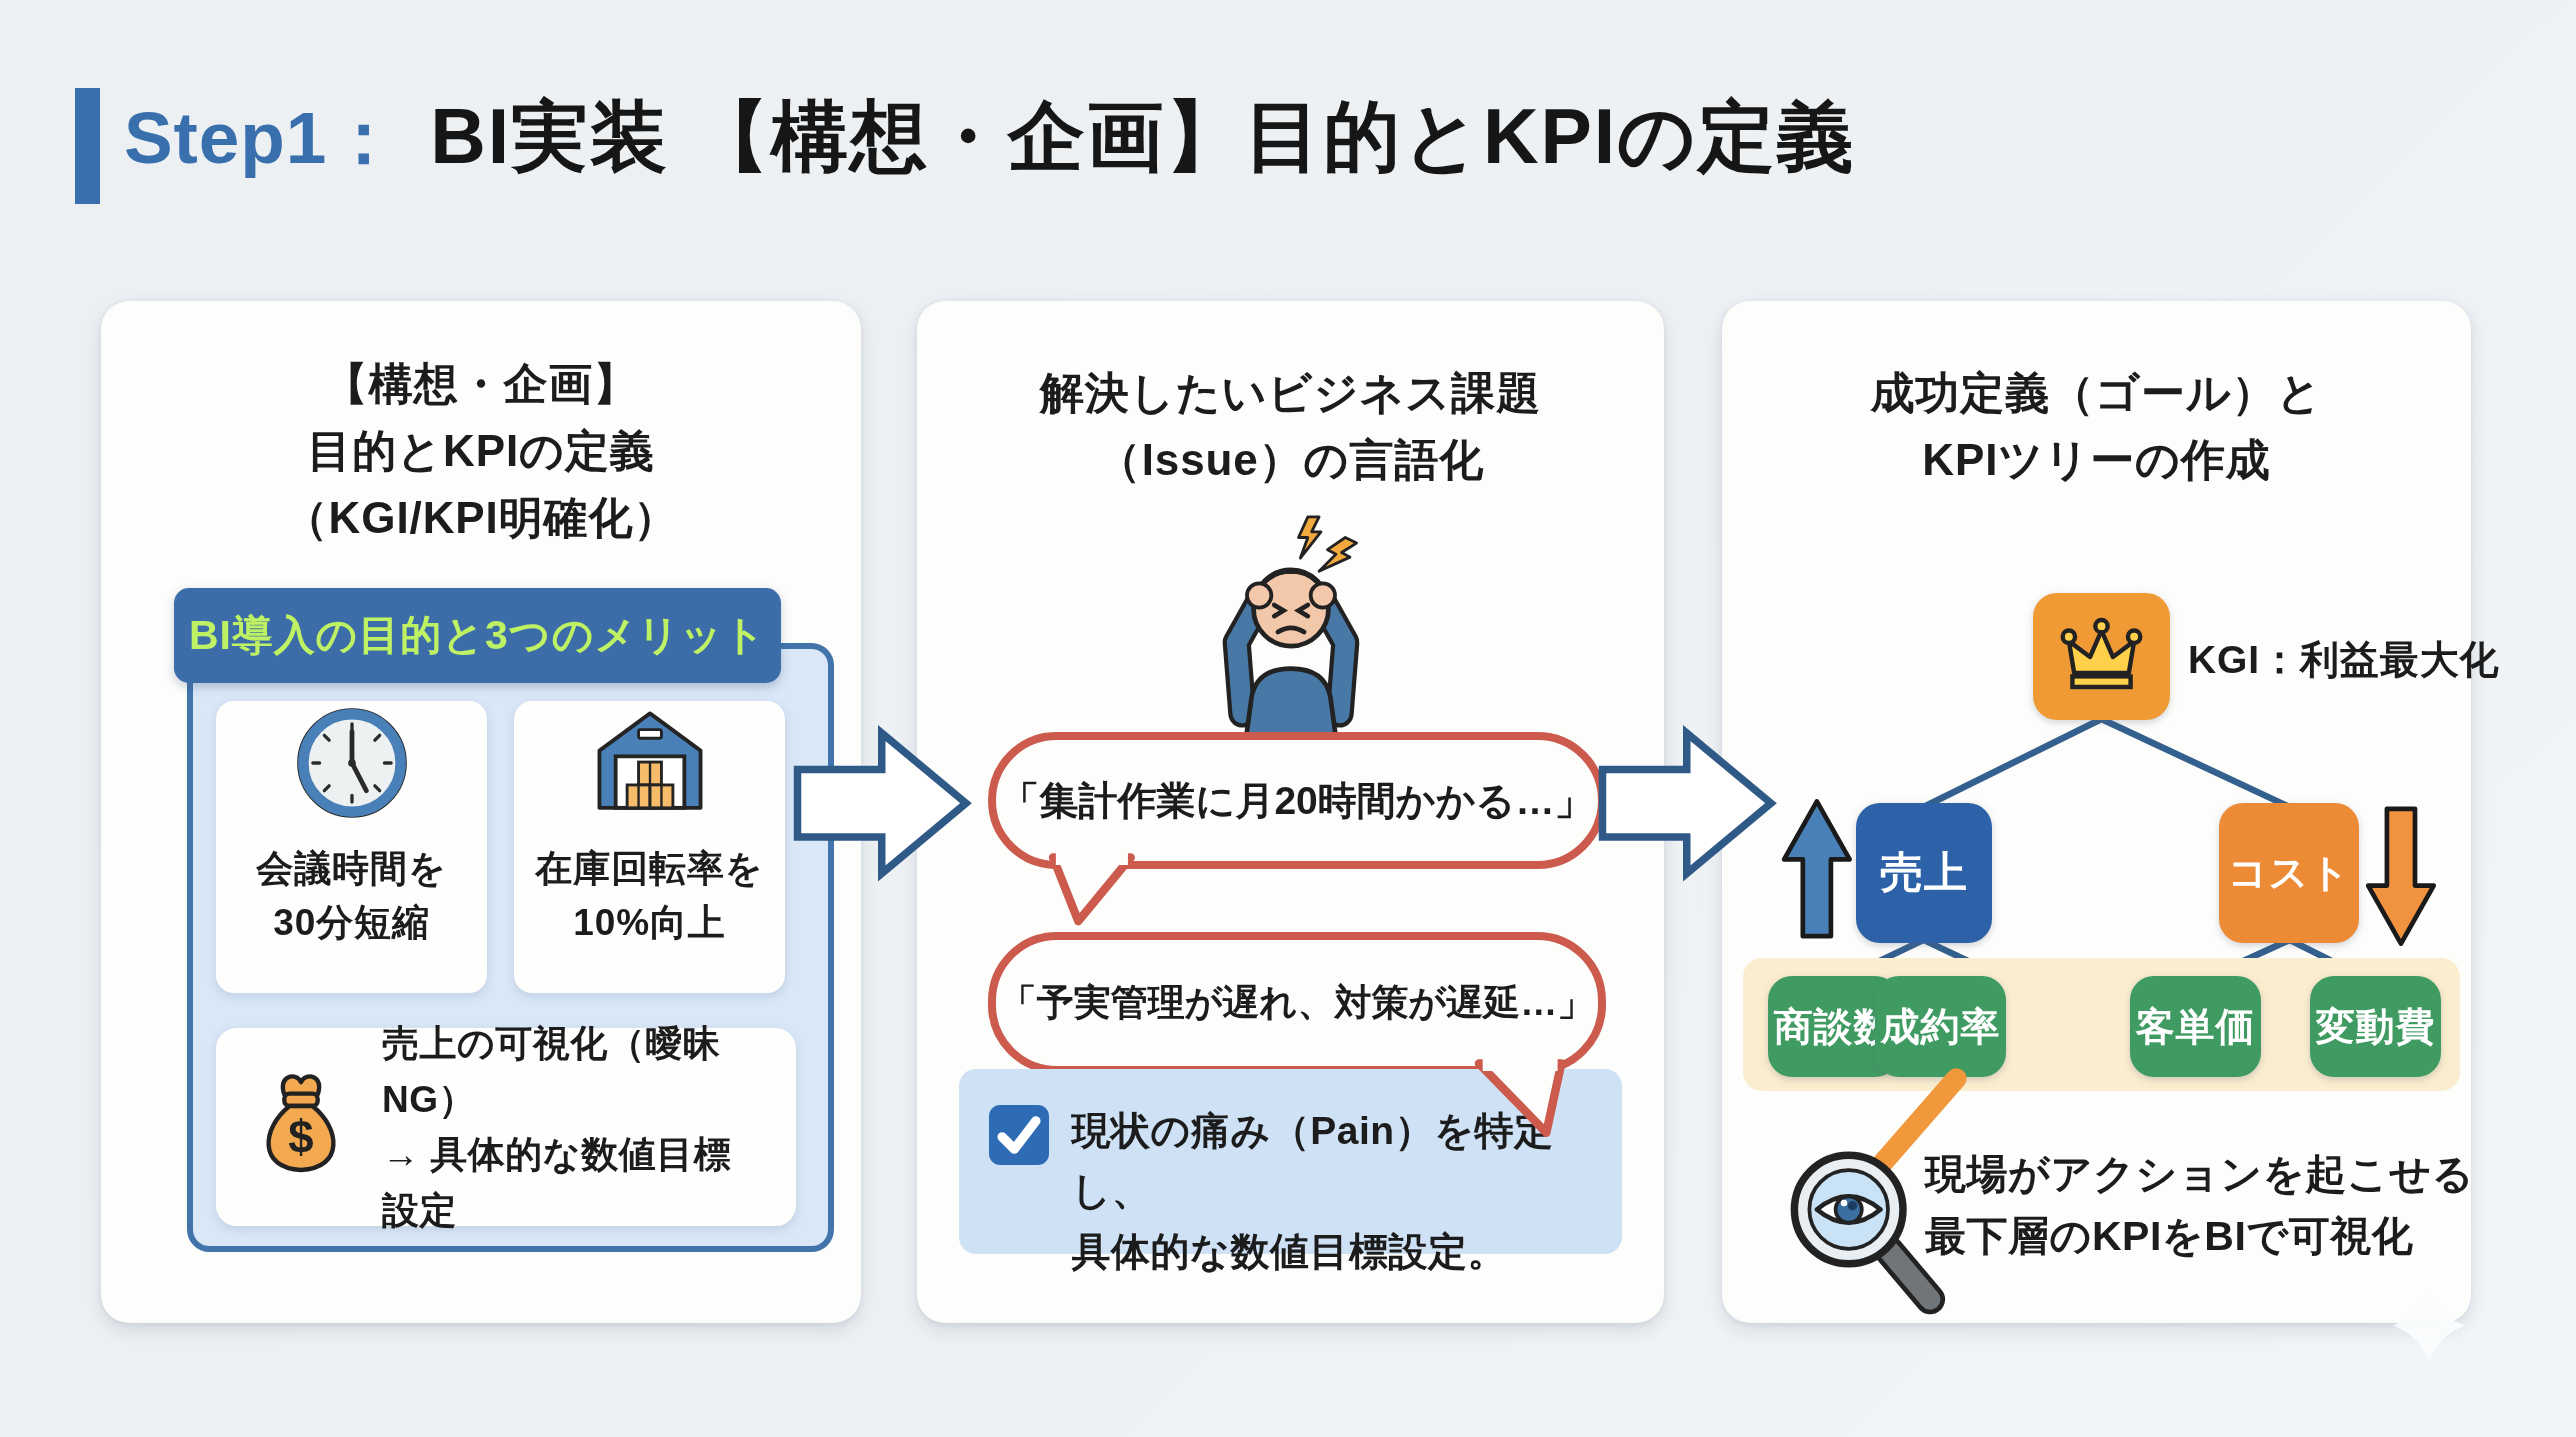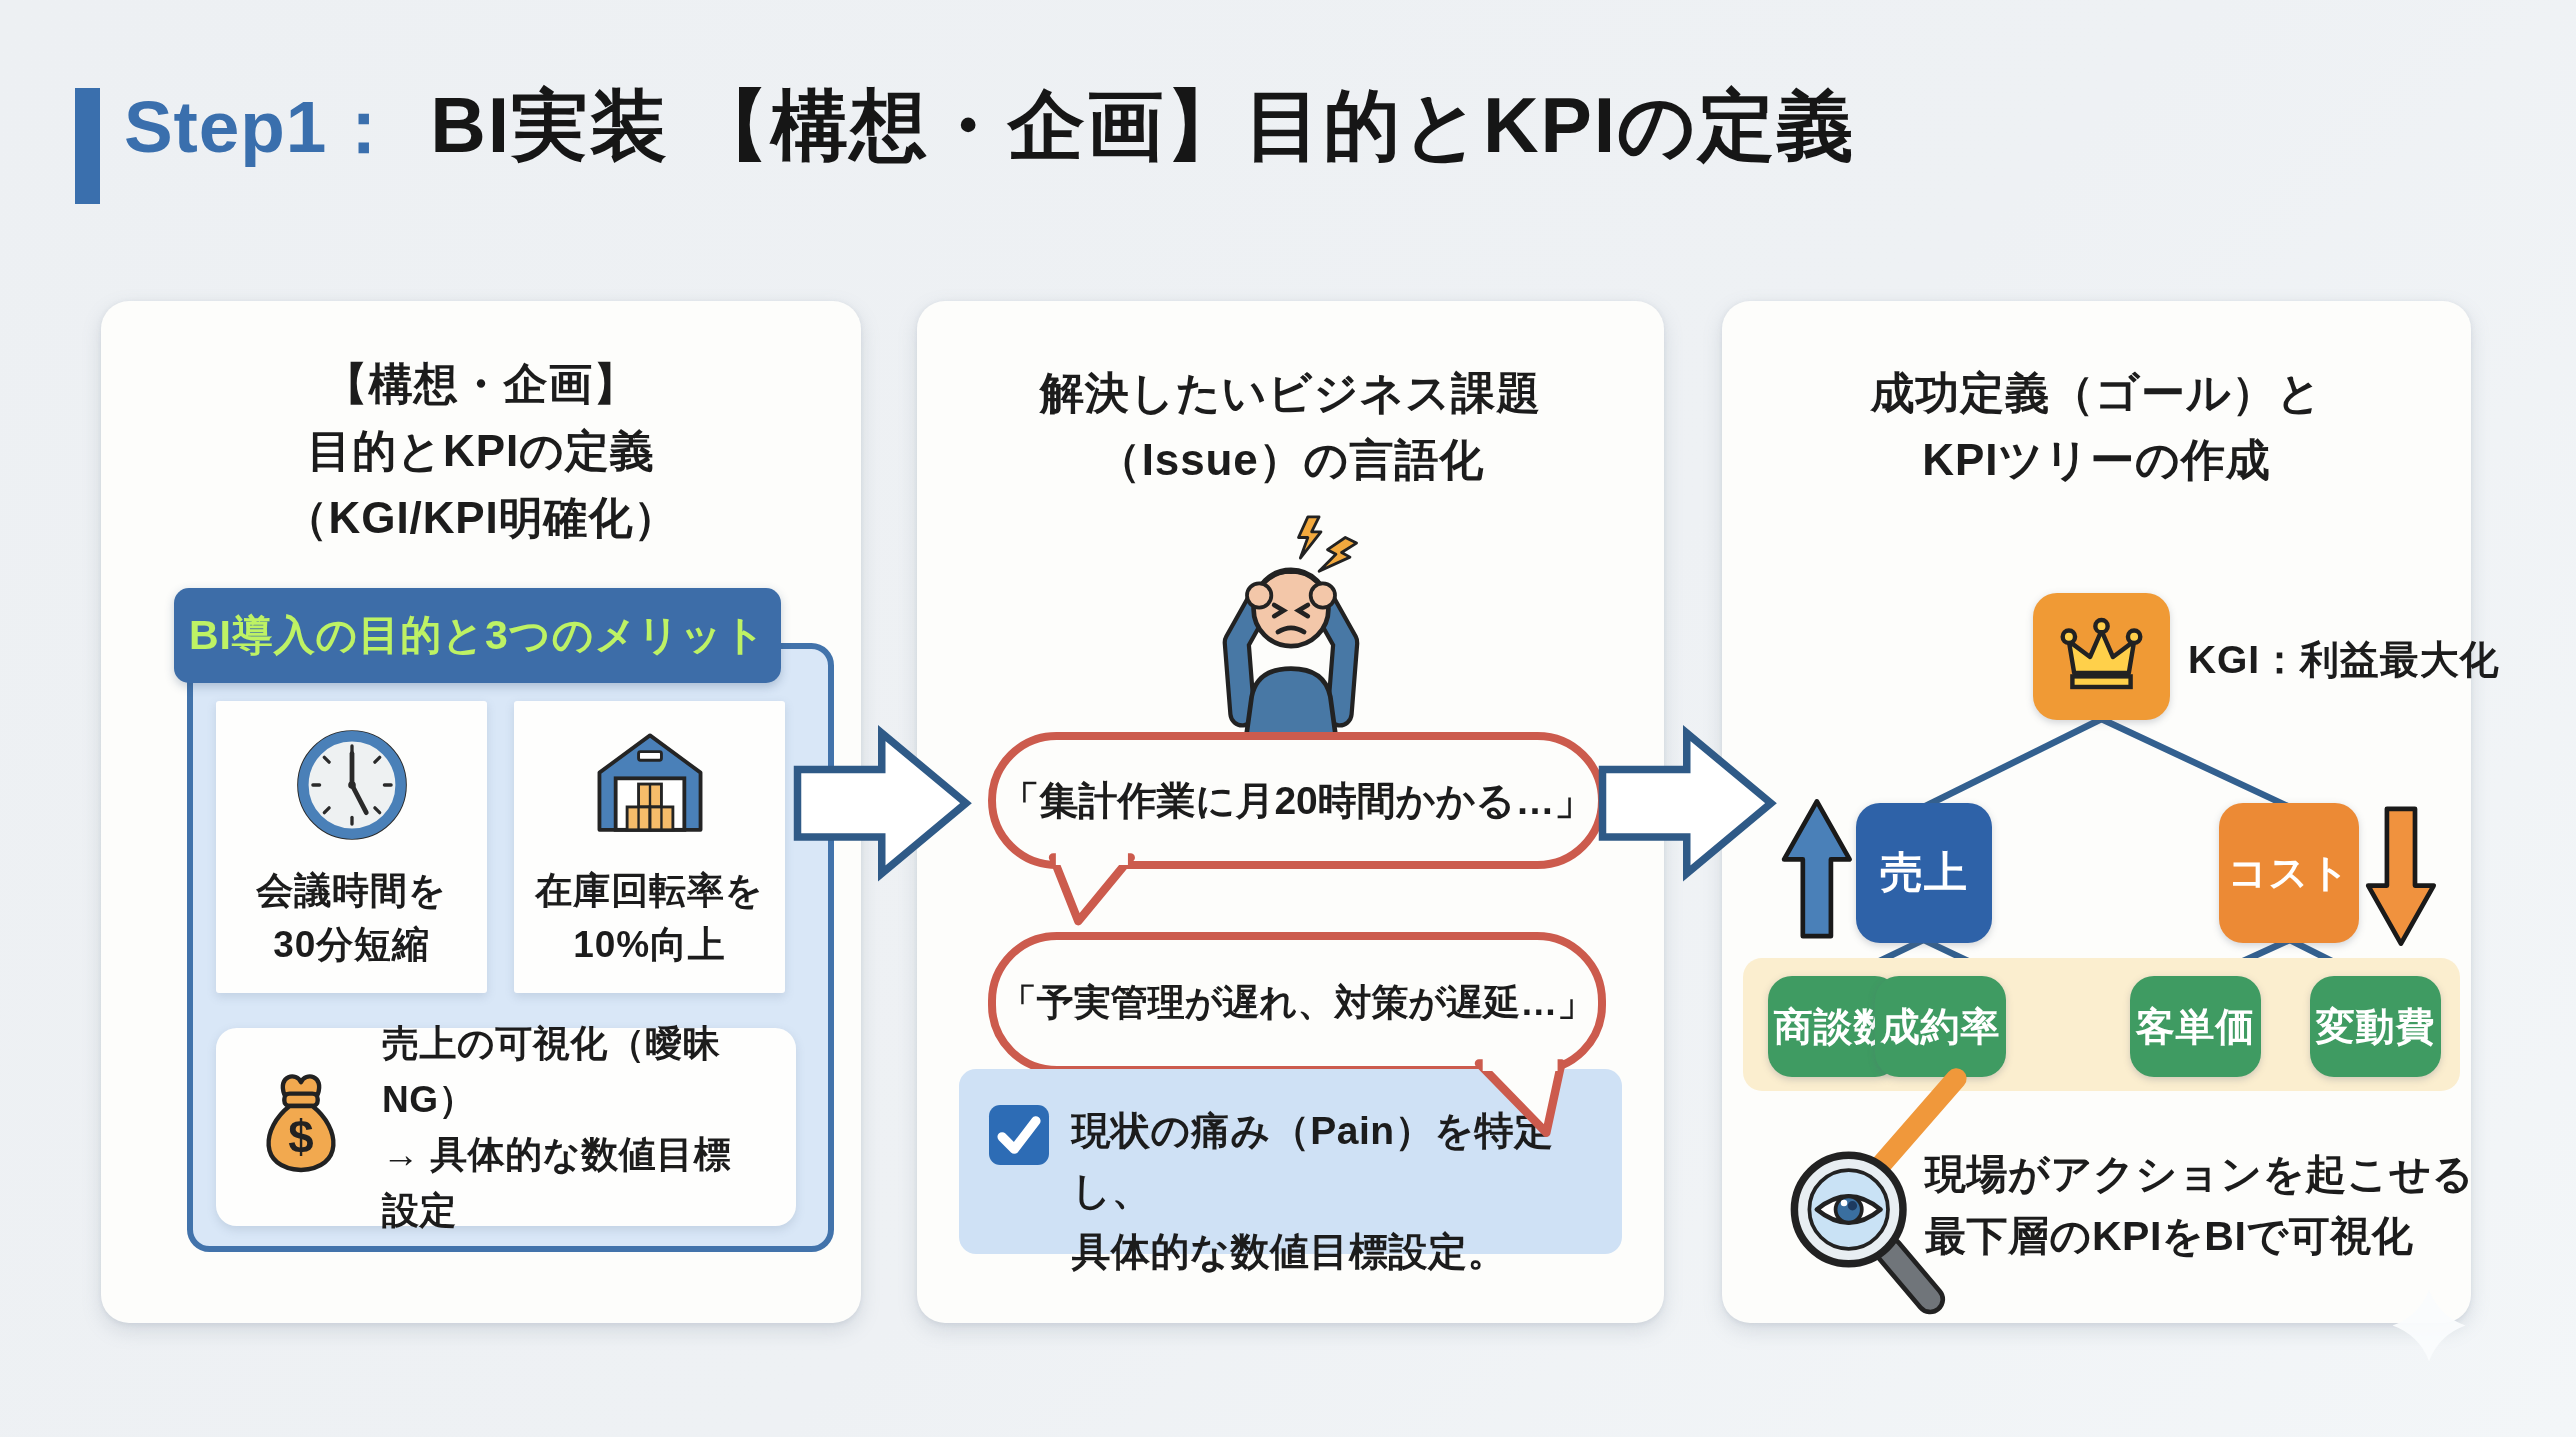--- a/index.html
+++ b/index.html
@@ -27,23 +27,23 @@
     position:absolute;background:#3d6da8;border-radius:15px;z-index:5;
     color:#bef264;font-weight:bold;font-size:41px;display:flex;
     align-items:center;justify-content:center;letter-spacing:0.9px;
     box-shadow:0 3.7px 9.4px rgba(40,70,110,0.25);
   }
   .panel{
     position:absolute;background:#d9e7f7;border:6.6px solid #4273ab;
     border-radius:22.5px;z-index:3;
   }
   .mini-card{
-    position:absolute;background:#fefefd;border-radius:3px;z-index:4;
+    position:absolute;background:#fefefd;border-radius:18px;z-index:4;
     box-shadow:0 3.7px 9.4px rgba(90,110,140,0.18);
-    display:flex;flex-direction:column;align-items:center;justify-content:center;gap:17px;
+    display:flex;flex-direction:column;align-items:center;gap:17px;
   }
   .mini-label{font-size:37px;font-weight:bold;text-align:center;line-height:1.45;letter-spacing:0.9px;}
   .goal-card{
     position:absolute;background:#fefefd;border-radius:20.6px;z-index:4;
     box-shadow:0 3.7px 9.4px rgba(90,110,140,0.18);
     display:flex;align-items:center;gap:24px;padding:0 28px;box-sizing:border-box;
   }
   .goal-text{font-size:37px;font-weight:bold;line-height:1.5;letter-spacing:0.5px;}
   .bubble{
     position:absolute;background:#fdfdfb;border:8.4px solid #cc5b4d;border-radius:69px;
@@ -81,21 +81,21 @@
   .svg-under{position:absolute;left:0;top:0;z-index:3;}
   .svg-over{position:absolute;left:0;top:0;z-index:6;pointer-events:none;}
   .icon-wrap{display:flex;align-items:center;justify-content:center;}
 </style>
 </head>
 <body>
 
 <div id="stage">
 
   <div class="hdr-bar" style="left:75px;top:88px;width:25px;height:116px;"></div>
-  <div class="hdr-row abs" style="left:124px;top:75px;gap:29px;">
+  <div class="hdr-row abs" style="left:124px;top:86px;gap:29px;">
     <span class="hdr-step">Step1：</span>
     <span class="hdr-title">BI実装 【構想・企画】目的とKPIの定義</span>
   </div>
 
   <div class="card" style="left:101px;top:301px;width:760px;height:1022px;"></div>
   <div class="card" style="left:917px;top:301px;width:747px;height:1022px;"></div>
   <div class="card" style="left:1722px;top:301px;width:749px;height:1022px;"></div>
 
   <div class="abs" style="left:101px;top:351px;width:760px;z-index:3;">
     <div class="card-title" style="position:static;">

